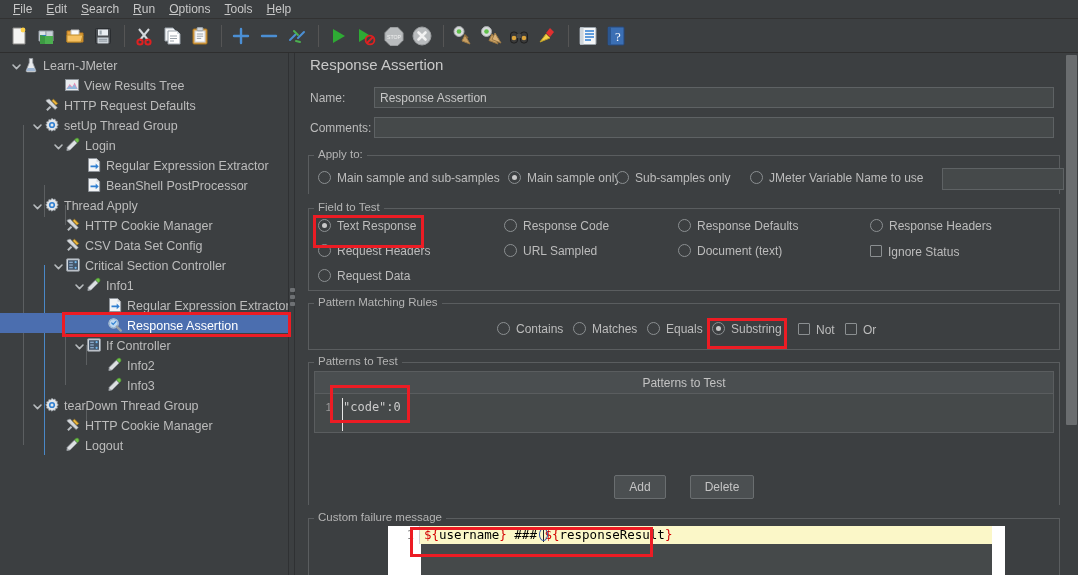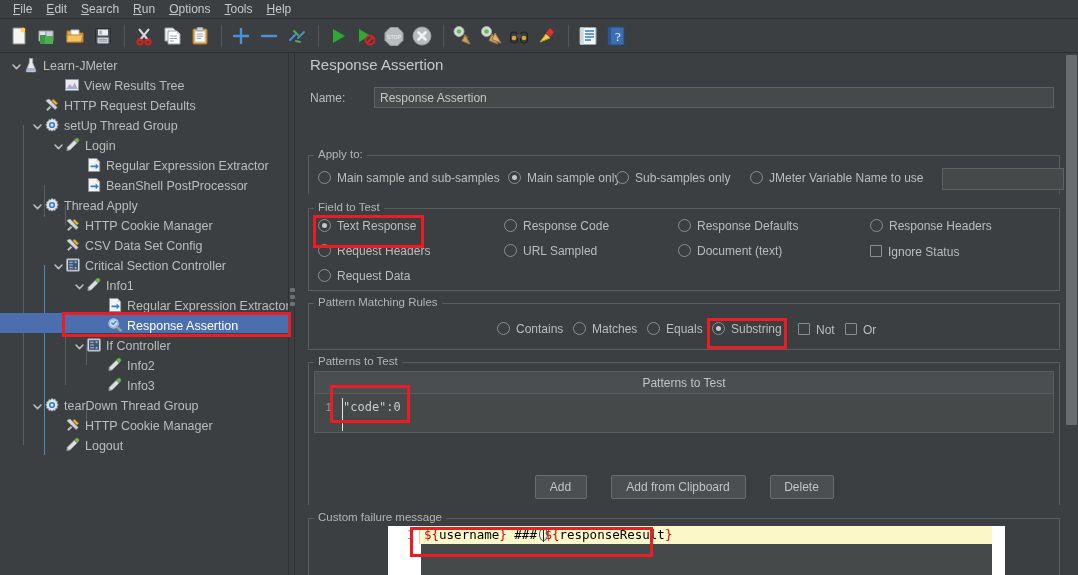--- a/index.html
+++ b/index.html
@@ -616,20 +616,24 @@
 
   <div class="right-pane">
 
     <div class="panel-title">Response Assertion</div>
 
     <div class="field-row" style="top:34px; left:14px; width:748px;">
       <span class="field-label" style="width:64px;">Name:</span>
       <input class="txt-input" style="width: 680px;" type="text" value="Response Assertion">
     </div>
 
+    <div class="field-row" style="top:64px; left:14px; width:748px;">
+      <span class="field-label" style="width:64px;">Comments:</span>
+      <input class="txt-input" style="width: 680px;" type="text" value="">
+    </div>
 
     <div class="group" style="top:95px; left:12px; width:752px; height:46px;">
       <div class="gline"></div>
         <div class="gside-l"></div>
         <div class="gside-r"></div>
       <div class="gtitle">Apply to:</div>
 
       <div class="opt" style="top:23px; left:10px;">
         <span class="radio"></span>
         <span class="otext">Main sample and sub-samples</span>
@@ -743,21 +747,20 @@
           <span class="tbl-rownum">1</span>
           <span class="tbl-cell">
             <span>"code":0</span>
           </span>
         </div>
         <div class="caret" style="left:27px; top:26px; height:33px;"></div>
       </div>
 
       <div style="position:absolute; top:120px; left:0; width:752px; display:flex; justify-content:center; gap:24px;">
         <button class="btn" style="width:52px;">Add</button>
-        <button class="btn" style="width:135px;">Add from Clipboard</button>
         <button class="btn" style="width:64px;">Delete</button>
       </div>
     </div>
 
     <div class="group" style="top:458px; left:12px; width:752px; height:64px;">
       <div class="gline"></div>
         <div class="gside-l"></div>
         <div class="gside-r"></div>
       <div class="gtitle">Custom failure message</div>
 

